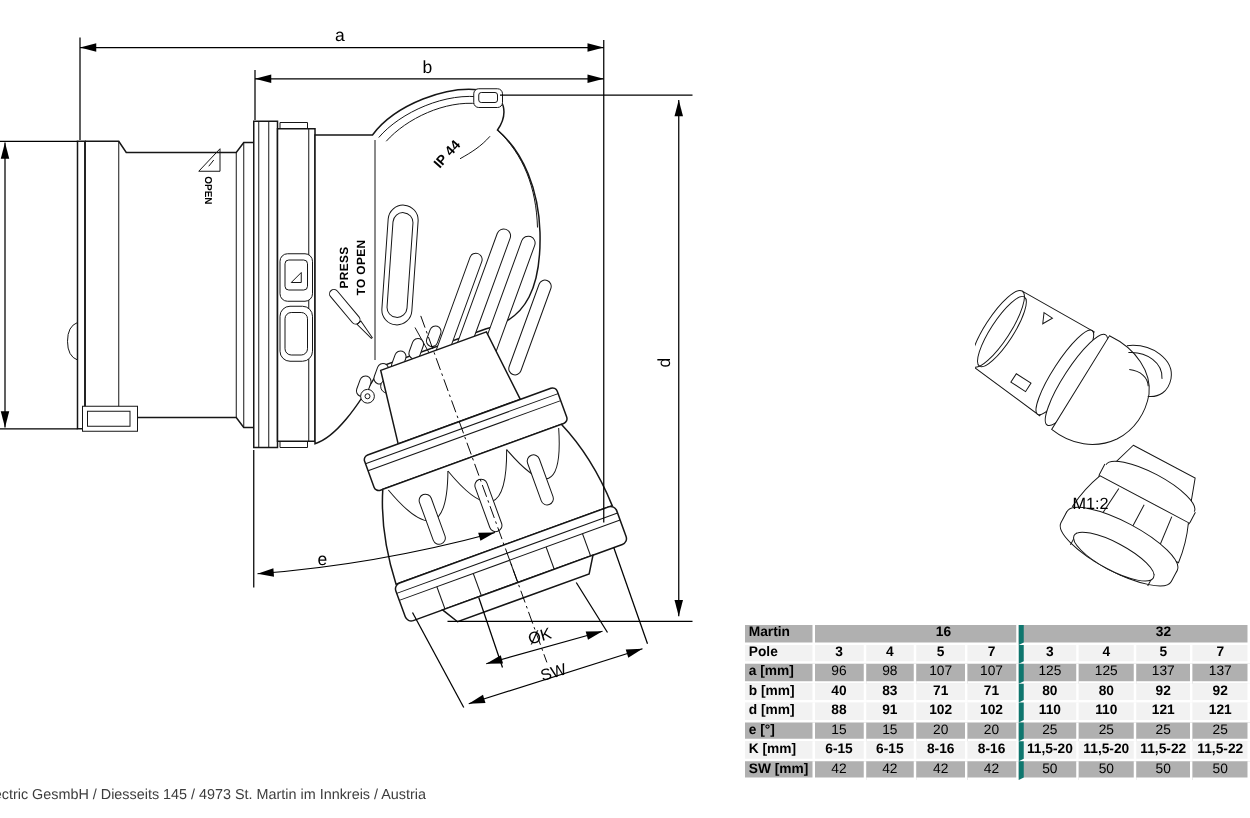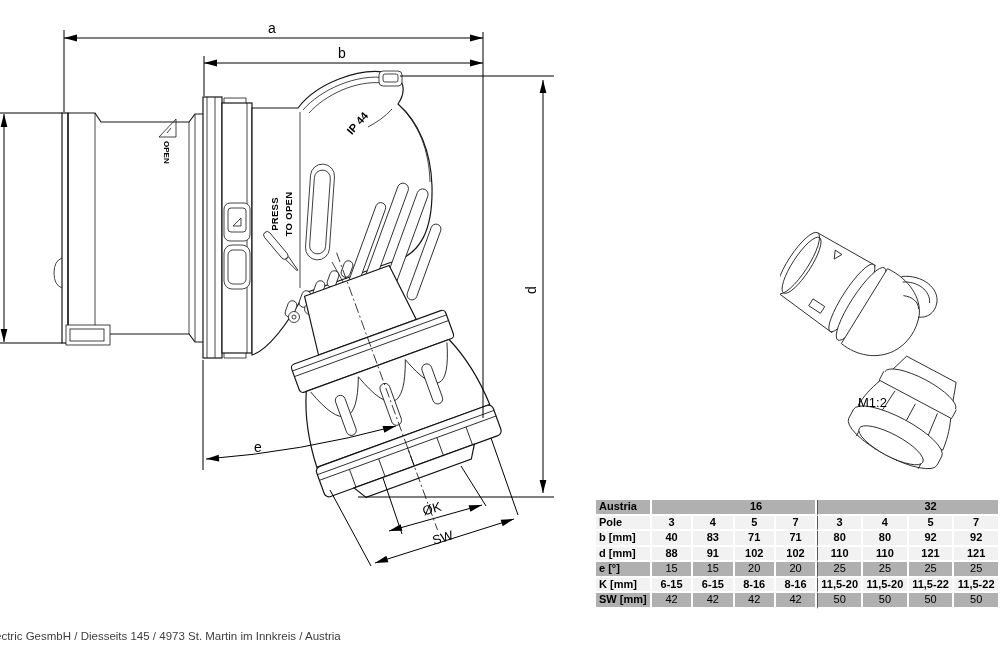--- a/index.html
+++ b/index.html
@@ -30,21 +30,21 @@
   }
   #spec-table th,#spec-table td{
     box-sizing:border-box;height:15.5px;line-height:13px;
     border-right:2px solid #fff;border-bottom:2px solid #fff;
     padding:0 3px;white-space:nowrap;overflow:hidden;
   }
   #spec-table th{text-align:left;font-weight:bold;}
   #spec-table td{text-align:center;font-weight:normal;}
   #spec-table td.grp{font-weight:bold;padding-left:48px;}
   #spec-table td.bv{font-weight:bold;}
-  #spec-table td.gap{border-left:1px solid #0f766e;}
+  #spec-table td.gap{border-left:4px solid #0f766e;}
   #spec-table tr.shade th,#spec-table tr.shade td{background:var(--shade);}
   #spec-table tr.light th,#spec-table tr.light td{background:var(--light);margin-left:43px;}
   
   #footer-line{
     position:absolute;left:-5px;top:630px;
     font-size:11.5px;color:#3d3d3d;white-space:nowrap;
   }
 </style>
 </head>
 <body>
@@ -257,37 +257,48 @@
       <col style="width:46px">
       <col style="width:46px">
       <col style="width:46px">
     <col style="width:46px">
       <col style="width:46px">
       <col style="width:46px">
       <col style="width:46px">
   </colgroup>
   <thead>
     <tr class="shade">
-      <th>Austria</th>
+      <th>Martin</th>
       <td class="grp" colspan="4">16</td>
       <td class="grp gap" colspan="4">32</td>
     </tr>
   </thead>
   <tbody>
       <tr class="light">
         <th>Pole</th>
         <td class="bv">3</td>
         <td class="bv">4</td>
         <td class="bv">5</td>
         <td class="bv">7</td>
         <td class="bv gap">3</td>
         <td class="bv">4</td>
         <td class="bv">5</td>
         <td class="bv">7</td>
       </tr>
+      <tr class="shade">
+        <th>a [mm]</th>
+        <td>96</td>
+        <td>98</td>
+        <td>107</td>
+        <td>107</td>
+        <td class="gap">125</td>
+        <td>125</td>
+        <td>137</td>
+        <td>137</td>
+      </tr>
       <tr class="light">
         <th>b [mm]</th>
         <td class="bv">40</td>
         <td class="bv">83</td>
         <td class="bv">71</td>
         <td class="bv">71</td>
         <td class="bv gap">80</td>
         <td class="bv">80</td>
         <td class="bv">92</td>
         <td class="bv">92</td>

